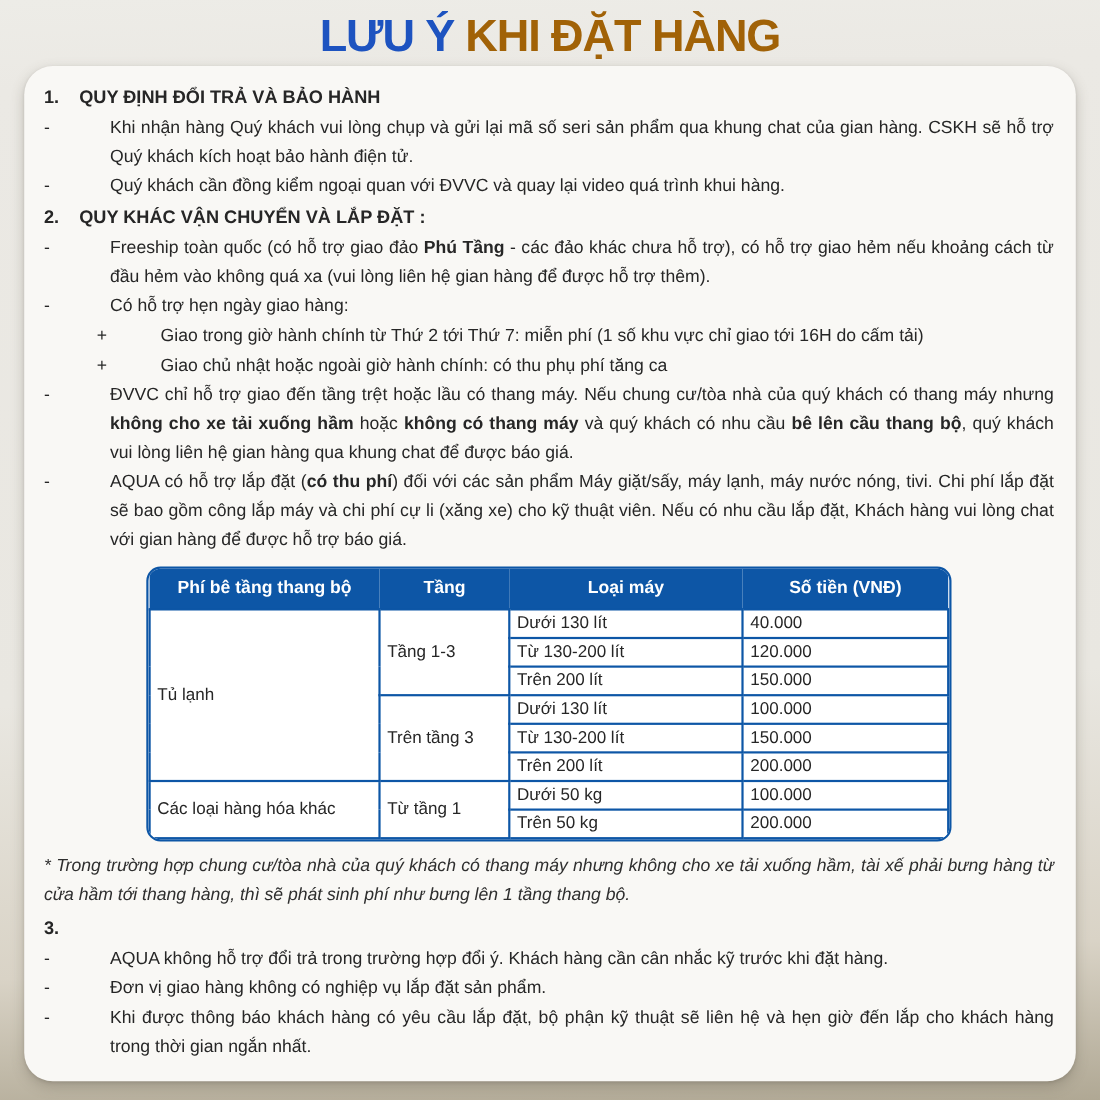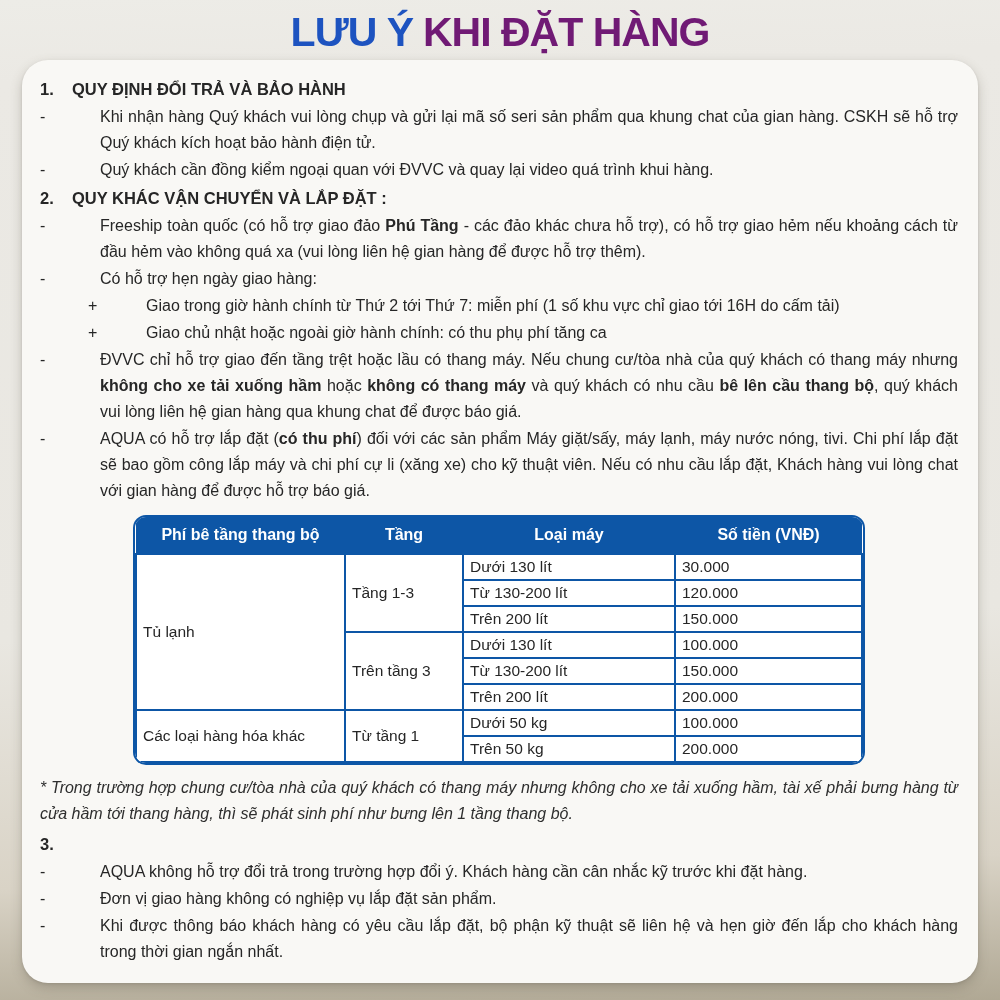--- a/index.html
+++ b/index.html
@@ -16,21 +16,21 @@
     color:var(--c-text);
     background:linear-gradient(178deg,#edecе7 0%,#ebe9e4 8%,#e9e7e1 62%,#d9d3c6 86%,#b0a894 100%);
     background:linear-gradient(178deg,#edece7 0%,#ebe9e4 8%,#e9e7e1 62%,#d9d3c6 86%,#b0a894 100%);
   }
   header{padding:9px 0 5px;}
   h1{
     margin:0;text-align:center;
     font-size:41px;line-height:46px;font-weight:700;letter-spacing:-1px;
   }
   h1 .hl{color:var(--c-accent);}
-  h1 .rest{color:#701a75;margin-left:10px;}
+  h1 .rest{color:#a16207;margin-left:10px;}
   .card{
     width:956px;height:923px;margin:0 auto;
     background:var(--c-card);
     border-radius:26px;
     box-shadow:0 5px 12px rgba(95,90,75,.30),0 1px 3px rgba(0,0,0,.10);
     padding:14px 20px 14px 18px;
     overflow:hidden;
   }
   .sec-head{display:flex;font-weight:700;font-size:16.5px;line-height:27px;margin:2px 0 1px;}
   .sec-head .num{width:32px;flex:none;}
@@ -119,21 +119,21 @@
             <th>Tầng</th>
             <th>Loại máy</th>
             <th>Số tiền (VNĐ)</th>
           </tr>
         </thead>
         <tbody>
           <tr>
             <td rowspan="6">Tủ lạnh</td>
             <td rowspan="3">Tầng 1-3</td>
             <td>Dưới 130 lít</td>
-            <td>30.000</td>
+            <td>40.000</td>
           </tr>
           <tr>
             <td>Từ 130-200 lít</td>
             <td>120.000</td>
           </tr>
           <tr>
             <td>Trên 200 lít</td>
             <td>150.000</td>
           </tr>
           <tr>

